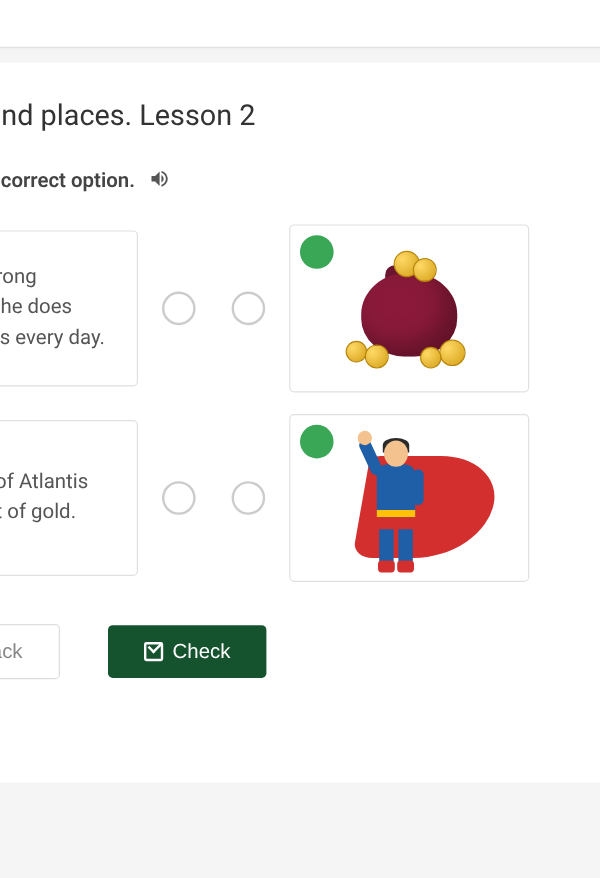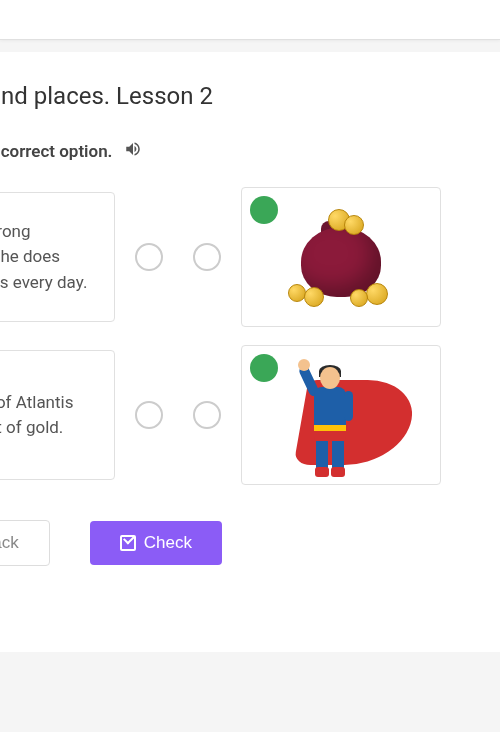--- a/index.html
+++ b/index.html
@@ -202,21 +202,21 @@
       display: inline-flex;
       align-items: center;
       gap: 8px;
     }
     .btn-back {
       background: #fff;
       border: 1px solid #ddd;
       color: #888;
     }
     .btn-check {
-      background: #8b5cf6;
+      background: #14532d;
       border: none;
       color: #fff;
     }
     .check-icon {
       width: 16px; height: 16px;
       border: 2px solid #fff;
       border-radius: 2px;
       position: relative;
     }
     .check-icon::after {

